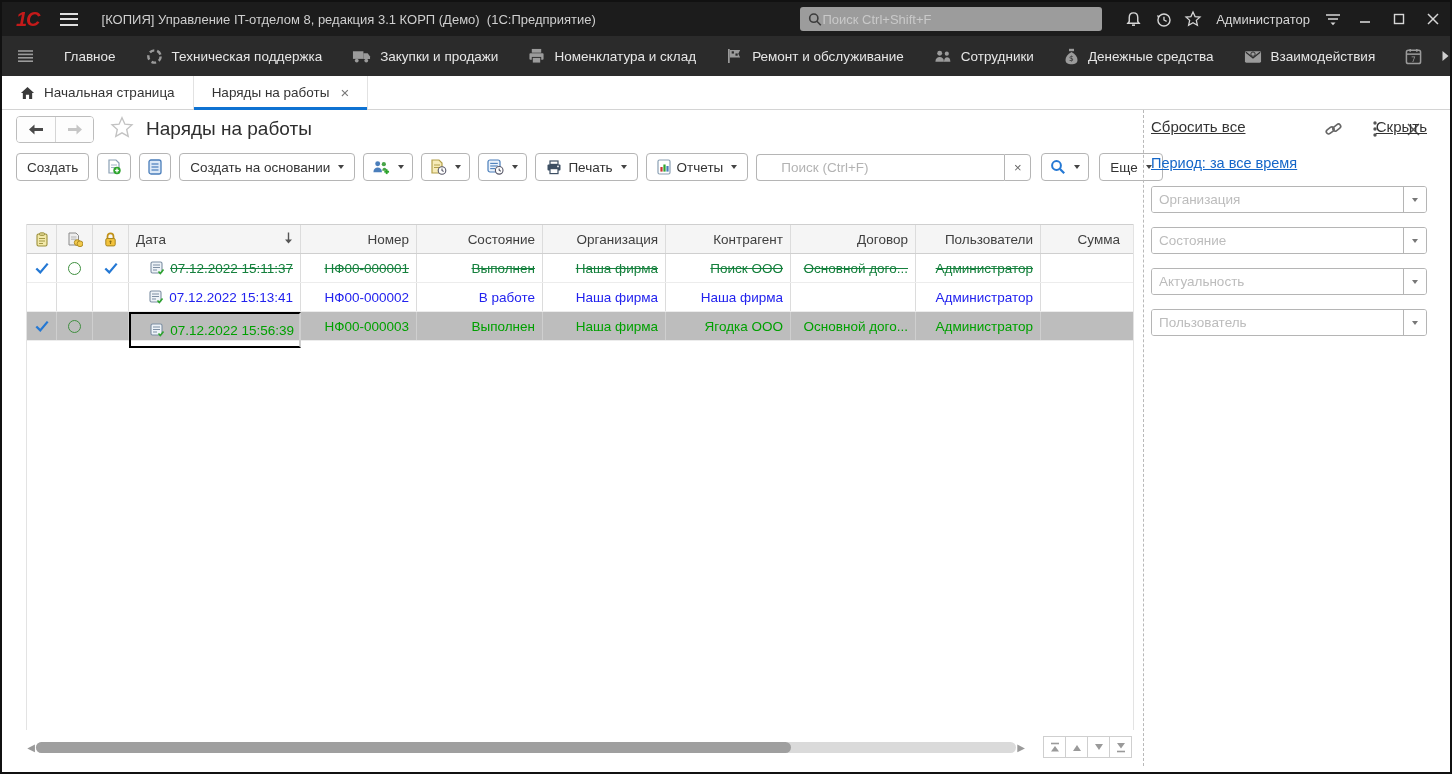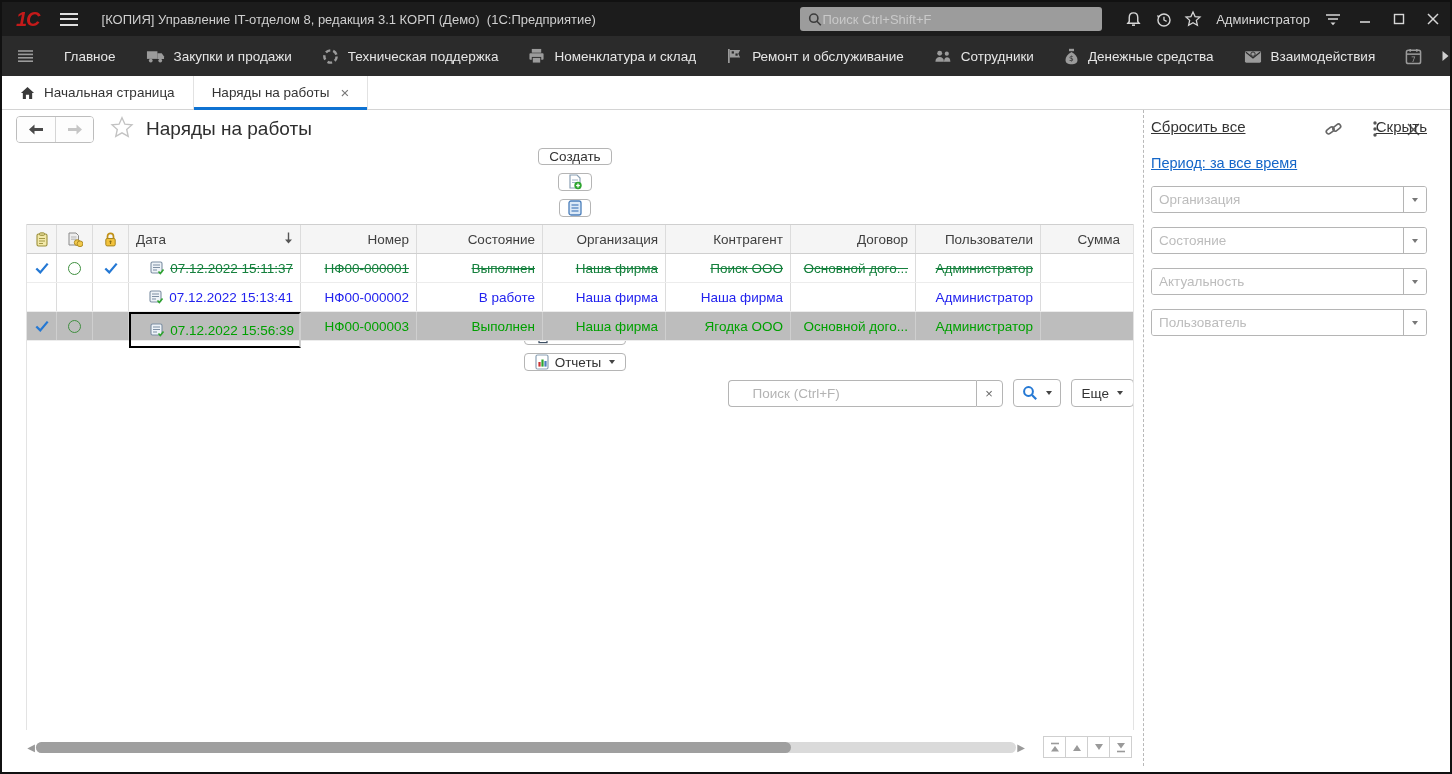--- a/index.html
+++ b/index.html
@@ -40,21 +40,21 @@
   .navgroup { display:flex; height:27px; border:1px solid #bdbdbd; border-radius:4px; overflow:hidden; }
   .navbtn { width:38px; display:flex; align-items:center; justify-content:center; background:#fdfdfd; cursor:pointer; }
   .navbtn + .navbtn { border-left:1px solid #d5d5d5; }
   .fav-star { margin:0 12px 0 16px; cursor:pointer; }
   .page-title { font-size:19px; color:#2e2e2e; }
   .head-icons { margin-left:auto; display:flex; align-items:center; gap:30px; padding-right:16px; }
   .head-icons > span { cursor:pointer; display:flex; }
 
   
   .list-region { position:absolute; left:0; top:38px; width:1140px; bottom:0; }
-  .toolbar { height:38px; display:flex; align-items:center; gap:8px; padding:0 8px 0 14px;flex-direction:column; }
+  .toolbar { height:38px; display:flex; align-items:center; gap:8px; padding:0 8px 0 14px; }
   .btn { height:28px; border:1px solid #b5b5b5; border-radius:4px; background:#fff; display:inline-flex; align-items:center; gap:6px; padding:0 10px; font-size:13.5px; color:#333; cursor:pointer; white-space:nowrap; }
   .btn.icon-only { padding:0 8px; }
   .caret { width:0; height:0; border-left:3.5px solid transparent; border-right:3.5px solid transparent; border-top:4.5px solid #444; margin-left:2px; }
   .search-cluster { margin-left:auto; display:flex; align-items:center; gap:10px; }
   .search-box { display:flex; height:27px; }
   .search-box input { width:248px; border:1px solid #b5b5b5; border-right:none; border-radius:4px 0 0 4px; padding:0 24px; font-size:13.5px; color:#333; outline:none; }
   .search-box input::placeholder { color:#b3b3b3; }
   .search-clear { width:27px; border:1px solid #b5b5b5; border-radius:0 4px 4px 0; background:#fff; display:flex; align-items:center; justify-content:center; color:#666; font-size:13px; cursor:pointer; }
 
   
@@ -170,33 +170,33 @@
             <line x1="1" y1="5.4" x2="16" y2="5.4"></line>
             <line x1="1" y1="8.8" x2="16" y2="8.8"></line>
             <line x1="1" y1="12.2" x2="16" y2="12.2"></line>
           </g>
         </svg>
     </span>
     <span class="menu-item">
       <span>Главное</span>
     </span>
     <span class="menu-item">
+      <svg width="17" height="17" viewBox="0 0 18 18">
+          <circle cx="9" cy="9" r="6.5" fill="none" stroke="#9b9b9b" stroke-width="2.6" stroke-dasharray="5 3.2"></circle>
+        </svg>
+      <span>Техническая поддержка</span>
+    </span>
+    <span class="menu-item">
       <svg width="19" height="15" viewBox="0 0 20 15">
           <rect x="1" y="2" width="11" height="8" fill="#9b9b9b"></rect>
           <path d="M12 4 L16.5 4 L19 7.5 L19 10 L12 10 Z" fill="#9b9b9b"></path>
           <circle cx="5" cy="11.8" r="2" fill="#9b9b9b"></circle>
           <circle cx="15" cy="11.8" r="2" fill="#9b9b9b"></circle>
         </svg>
       <span>Закупки и продажи</span>
-    </span>
-    <span class="menu-item">
-      <svg width="17" height="17" viewBox="0 0 18 18">
-          <circle cx="9" cy="9" r="6.5" fill="none" stroke="#9b9b9b" stroke-width="2.6" stroke-dasharray="5 3.2"></circle>
-        </svg>
-      <span>Техническая поддержка</span>
     </span>
     <span class="menu-item">
       <svg width="17" height="16" viewBox="0 0 18 17">
           <rect x="4" y="1" width="10" height="4" fill="#9b9b9b"></rect>
           <rect x="1.5" y="5.5" width="15" height="7" rx="1" fill="#9b9b9b"></rect>
           <rect x="4.5" y="10" width="9" height="6" fill="#9b9b9b" stroke="#2b2b2b" stroke-width="1"></rect>
         </svg>
       <span>Номенклатура и склад</span>
     </span>
     <span class="menu-item">

